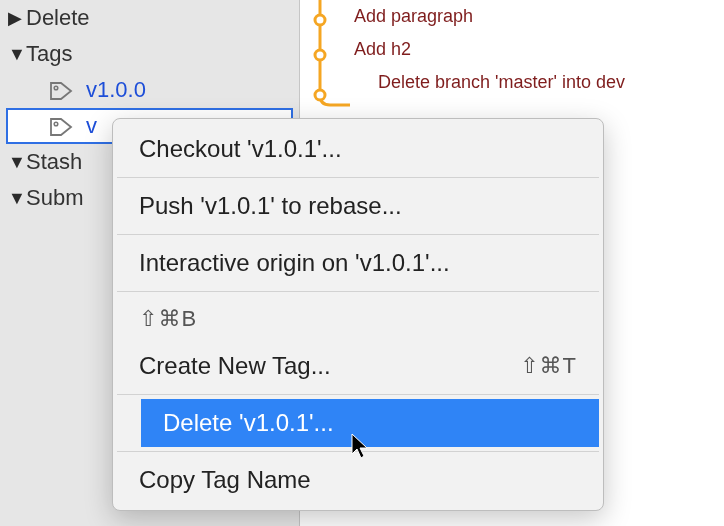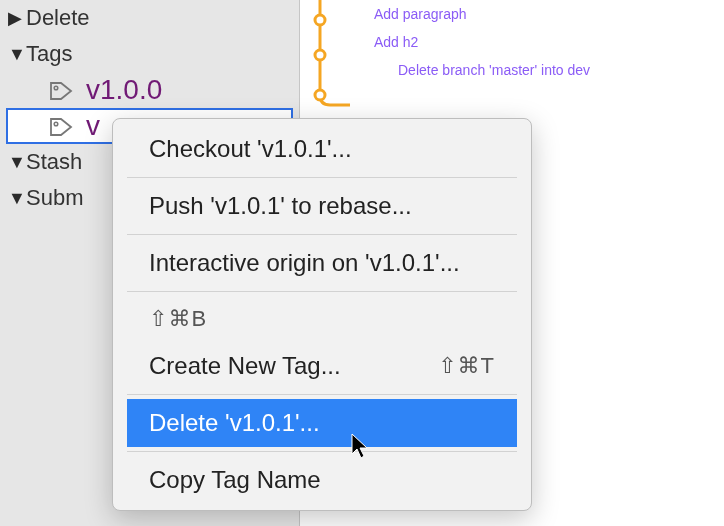--- a/index.html
+++ b/index.html
@@ -37,22 +37,22 @@
     width: 18px;
     display: inline-block;
     color: #2b2b2b;
     font-size: 18px;
   }
   .tree-row.header { font-weight: 500; }
   .tree-sub {
     display: flex;
     align-items: center;
     height: 36px;
-    font-size: 28px;
-    color: #701a75;
+    font-size: 22px;
+    color: #1d4ed8;
     padding-left: 48px;
   }
   .tag-icon-svg {
     width: 28px;
     height: 20px;
     margin-right: 10px;
     flex: 0 0 auto;
   }
   .tree-row.selected {
     margin-left: 6px;
@@ -74,25 +74,24 @@
     left: 0; top: 0;
     width: 50px; height: 200px;
   }
   .commits {
     position: absolute;
     left: 350px;
     top: 0;
     width: 374px;
   }
   .commit-row {
-    font-size: 14px;
-    color: #8b5cf6;
+    font-size: 18px;
+    color: #7f1d1d;
     padding: 6px 8px 6px 4px;
     white-space: nowrap;
-    margin-left: 20px;
   }
   .commit-row.indented { padding-left: 28px; }
   .details {
     position: absolute;
     left: 350px;
     top: 160px;
     width: 374px;
     padding: 6px;
     font-size: 22px;
     color: #2a2a2a;
@@ -105,39 +104,40 @@
     display: inline-block;
     margin-top: 12px;
     margin-bottom: 6px;
   }
   .detail-line { height: 34px; white-space: nowrap; }
   .hash-link { color: #1a6fd6; text-decoration: underline; margin-right: 8px;}
   .context-menu {
     position: absolute;
     left: 112px;
     top: 118px;
-    width: 420px;
+    width: 492px;
     background: #f2f2f2;
     border: 1px solid #bdbdbd;
     border-radius: 8px;
     box-shadow: 0 8px 28px rgba(0,0,0,.22);
-    padding: 6px 14px;
+    padding: 6px 4px;
   }
   .menu-item {
     display: flex;
     align-items: center;
     justify-content: space-between;
     padding: 10px 22px;
     font-size: 24px;
     color: #222;
     cursor: default;
   }
   .menu-item.highlight {
     background: #2f84f6;
     color: #fff;
+    margin-left: 24px;
   }
   .menu-sep {
     height: 1px;
     margin: 4px 0;
     background: #d2d2d2;
   }
   .shortcut {
     font-size: 22px;
     color: #555;
     letter-spacing: 1px;

